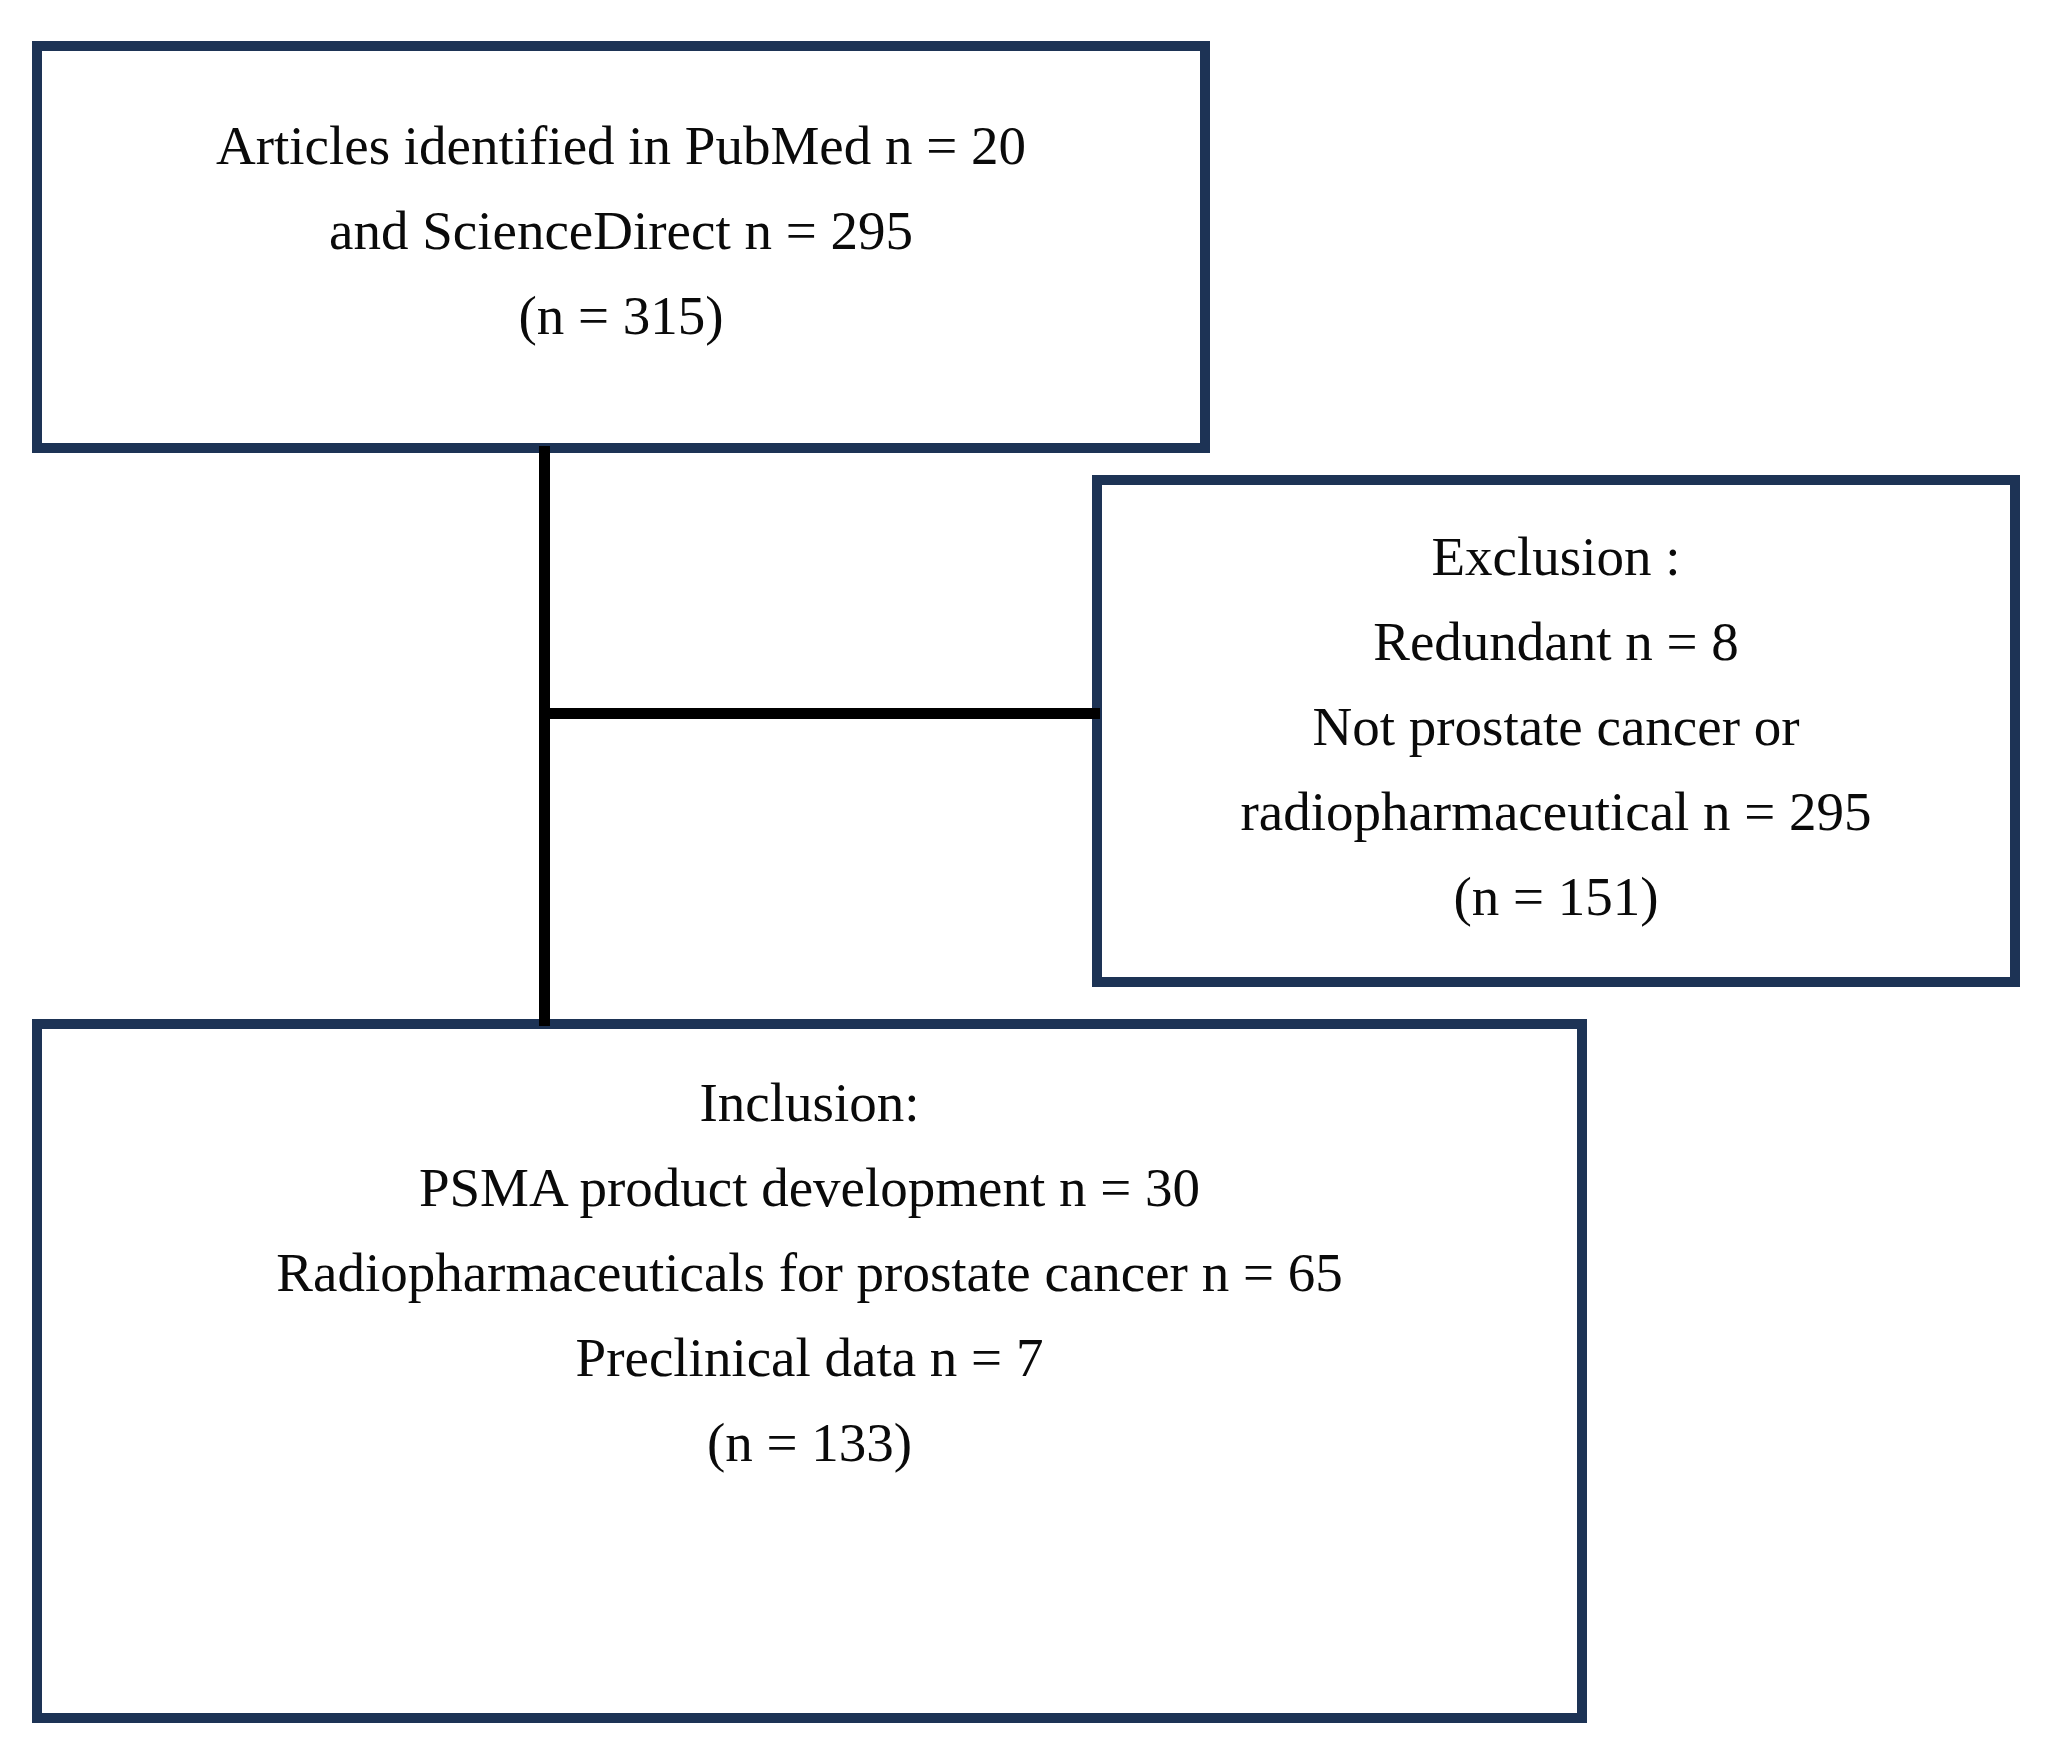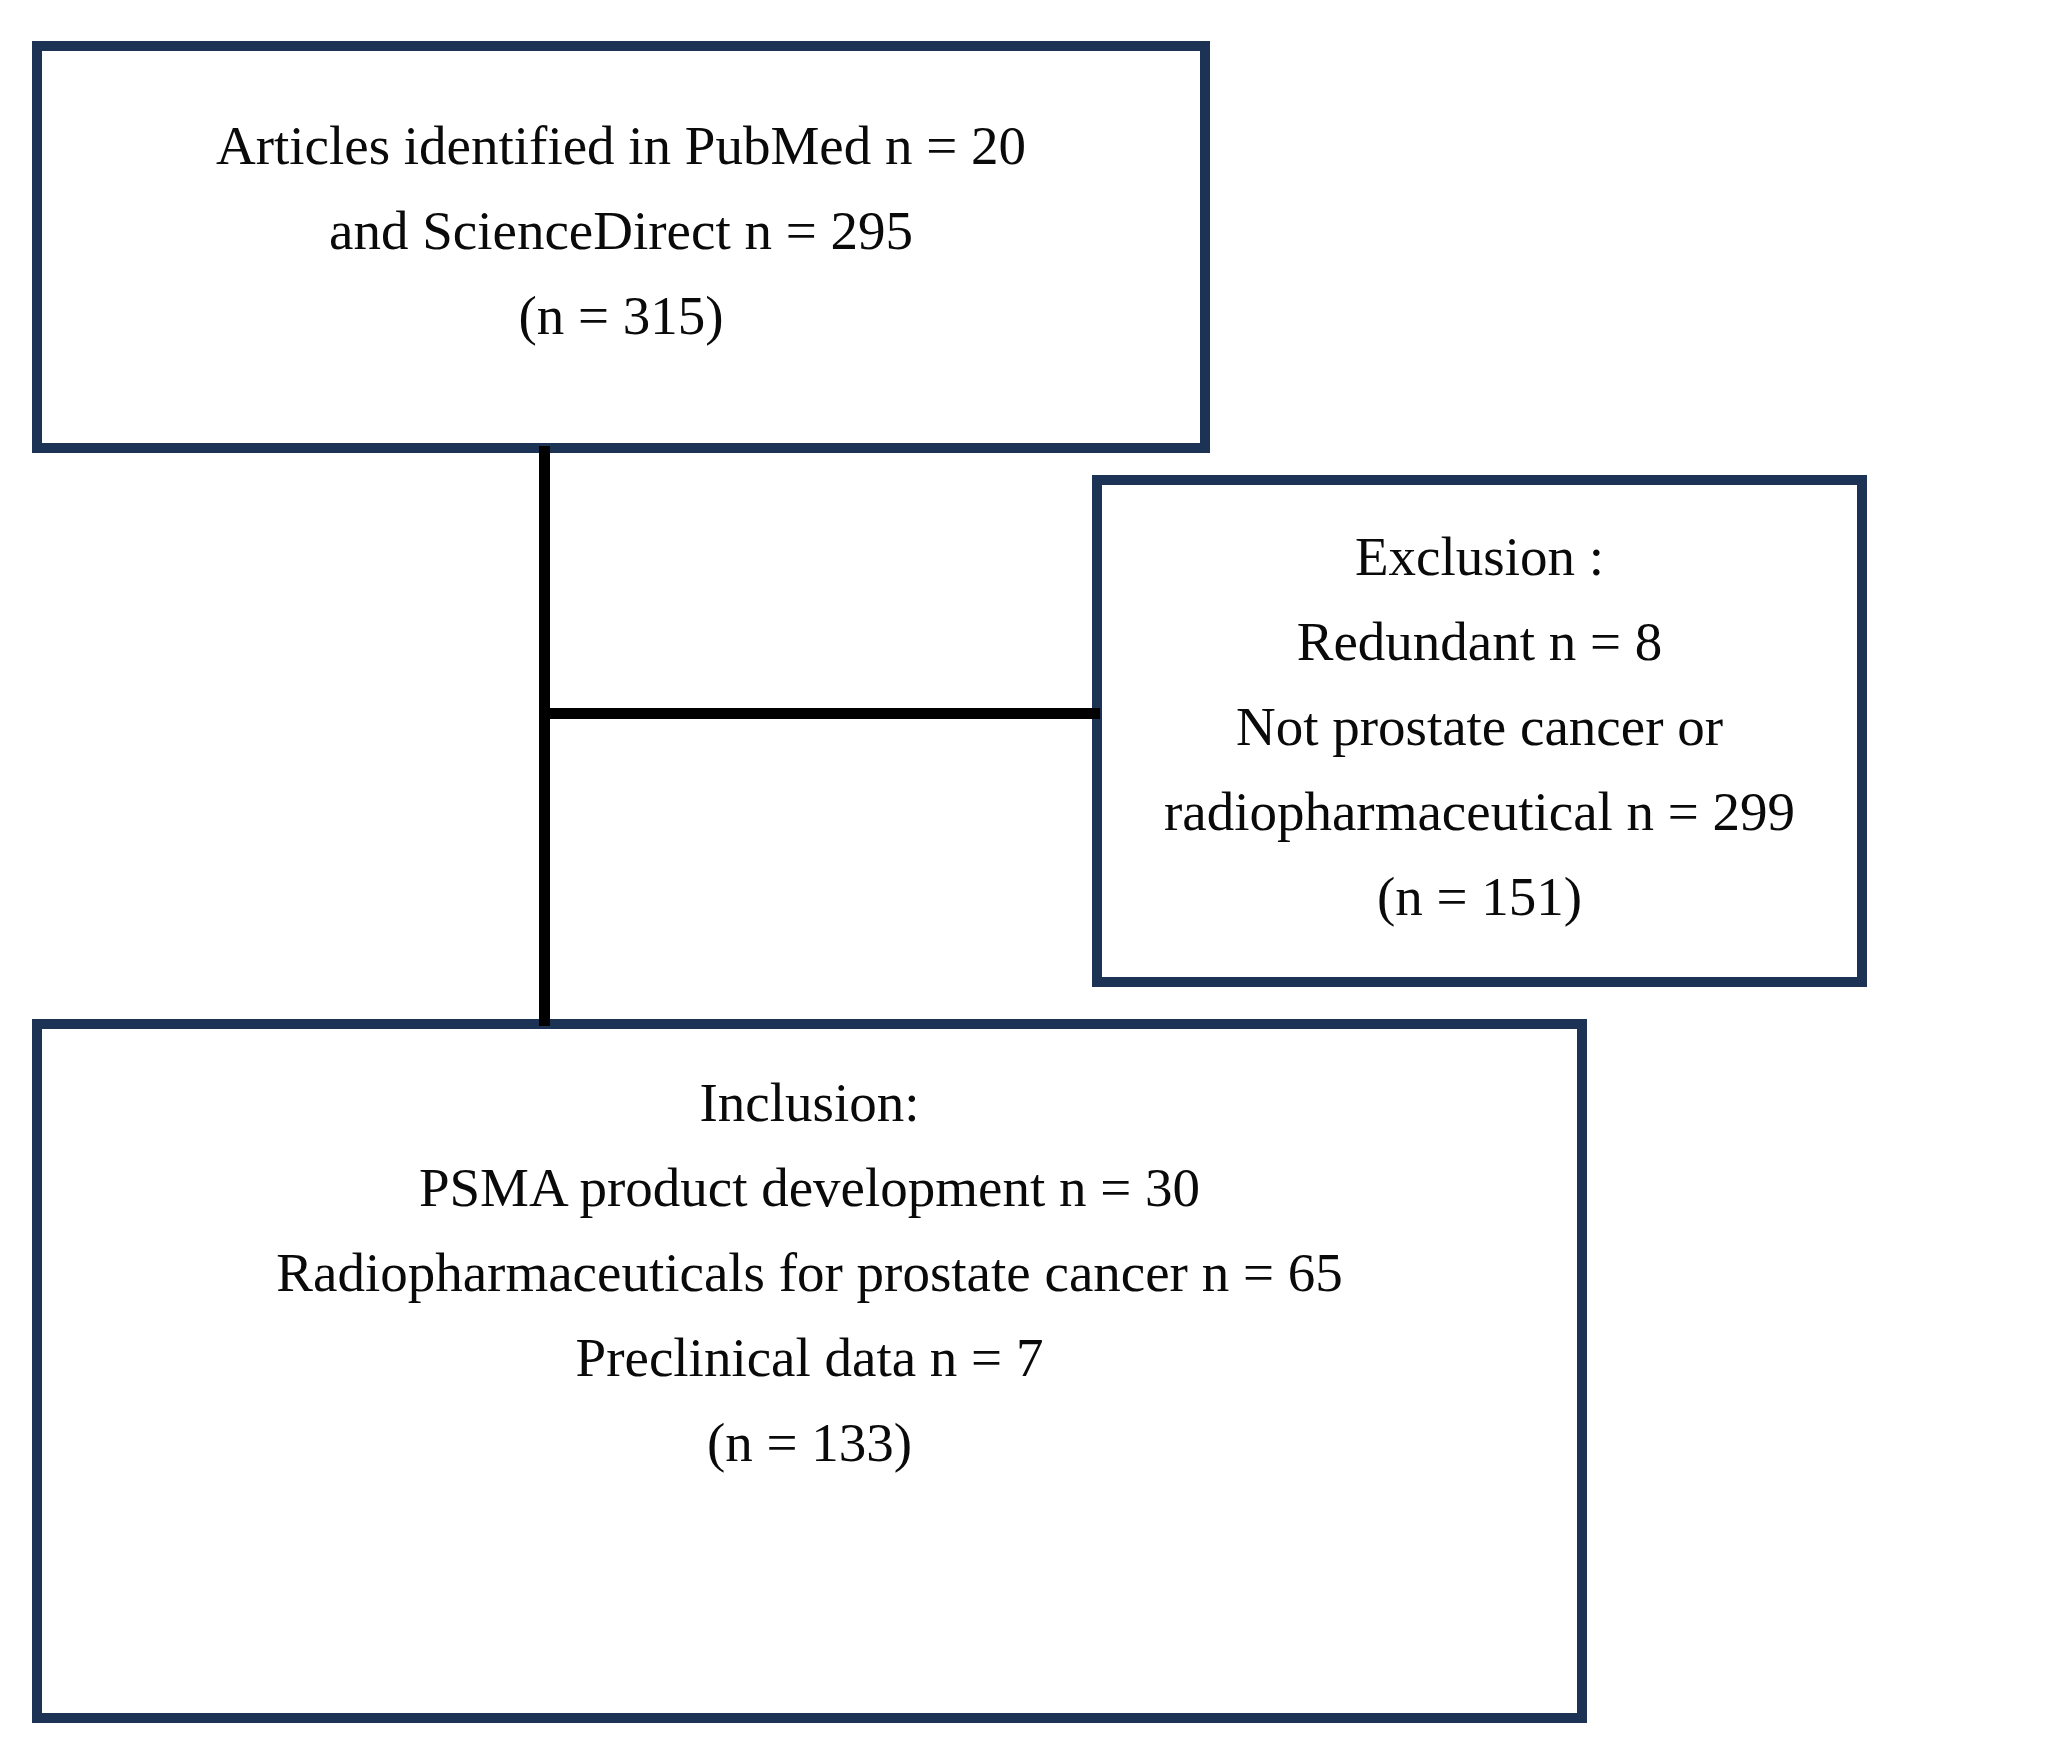--- a/index.html
+++ b/index.html
@@ -47,21 +47,21 @@
     height: 412px;
   }
   #box-identified .box-lines {
     margin-top: 52px;
   }
 
   
   #box-exclusion {
     left: 1092px;
     top: 475px;
-    width: 775px;
+    width: 928px;
     height: 512px;
   }
   #box-exclusion .box-lines {
     margin-top: 29px;
   }
 
   
   #box-inclusion {
     left: 32px;
     top: 1019px;
@@ -101,21 +101,21 @@
       <span class="box-line">and ScienceDirect n = 295</span>
       <span class="box-line">(n = 315)</span>
     </div>
   </div>
 
   <div class="flow-box" id="box-exclusion">
     <div class="box-lines">
       <span class="box-line">Exclusion :</span>
       <span class="box-line">Redundant n = 8</span>
       <span class="box-line">Not prostate cancer or</span>
-      <span class="box-line">radiopharmaceutical n = 299</span>
+      <span class="box-line">radiopharmaceutical n = 295</span>
       <span class="box-line">(n = 151)</span>
     </div>
   </div>
 
   <div class="flow-box" id="box-inclusion">
     <div class="box-lines">
       <span class="box-line">Inclusion:</span>
       <span class="box-line">PSMA product development n = 30</span>
       <span class="box-line">Radiopharmaceuticals for prostate cancer n = 65</span>
       <span class="box-line">Preclinical data n = 7</span>

